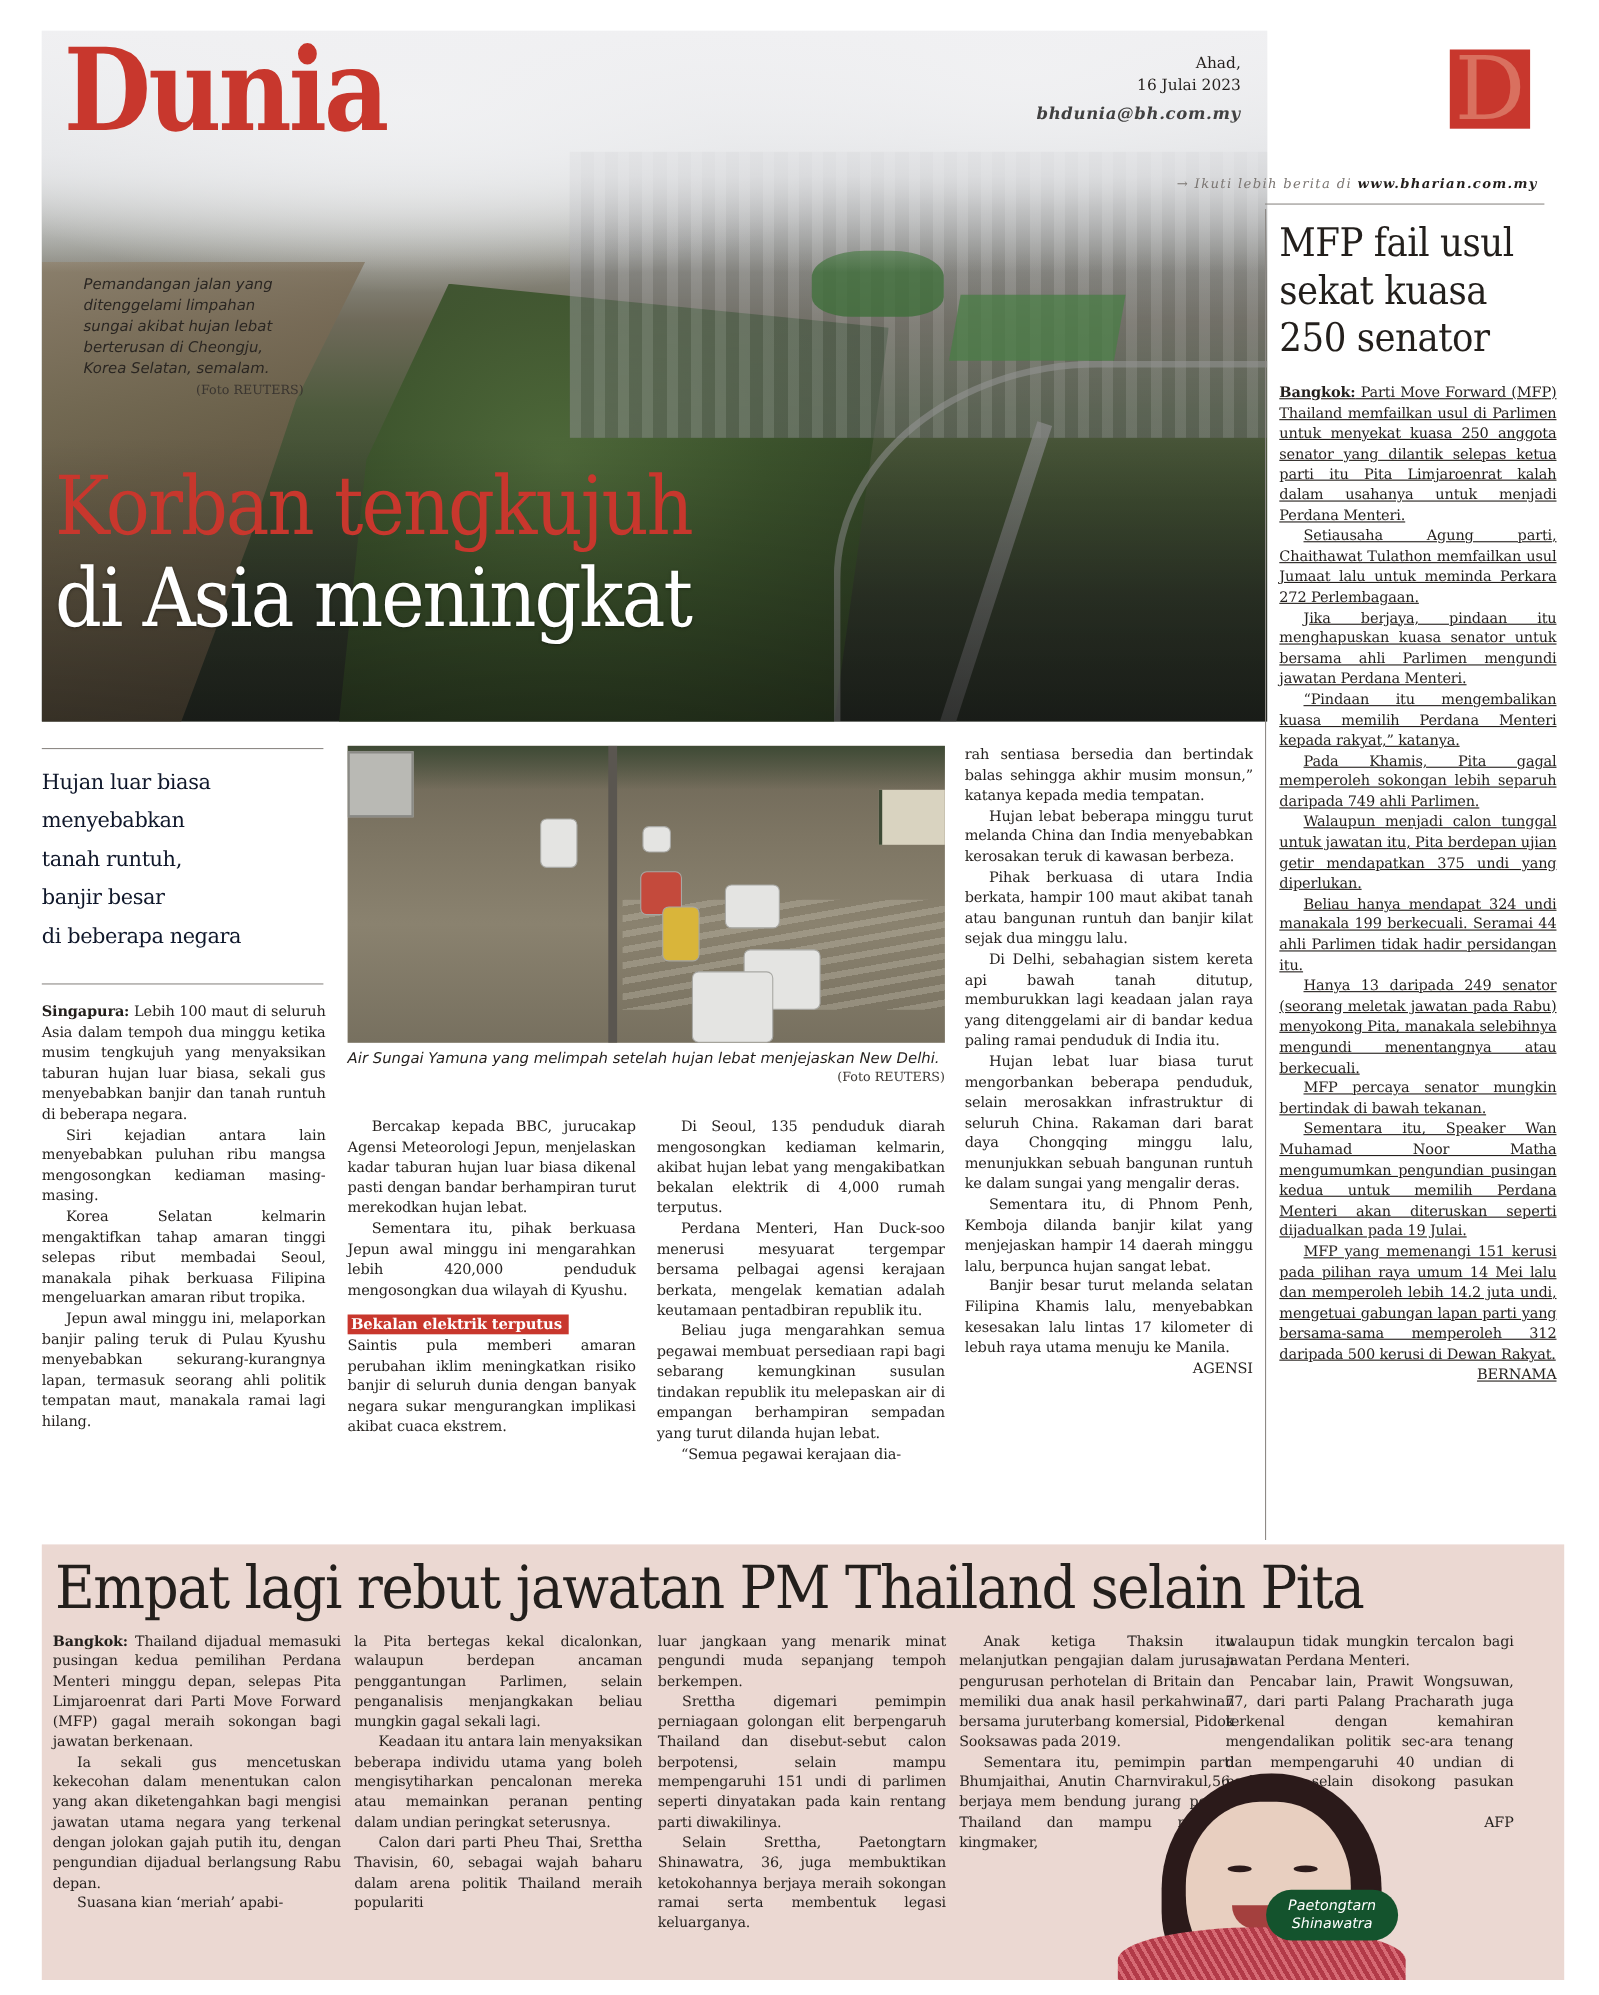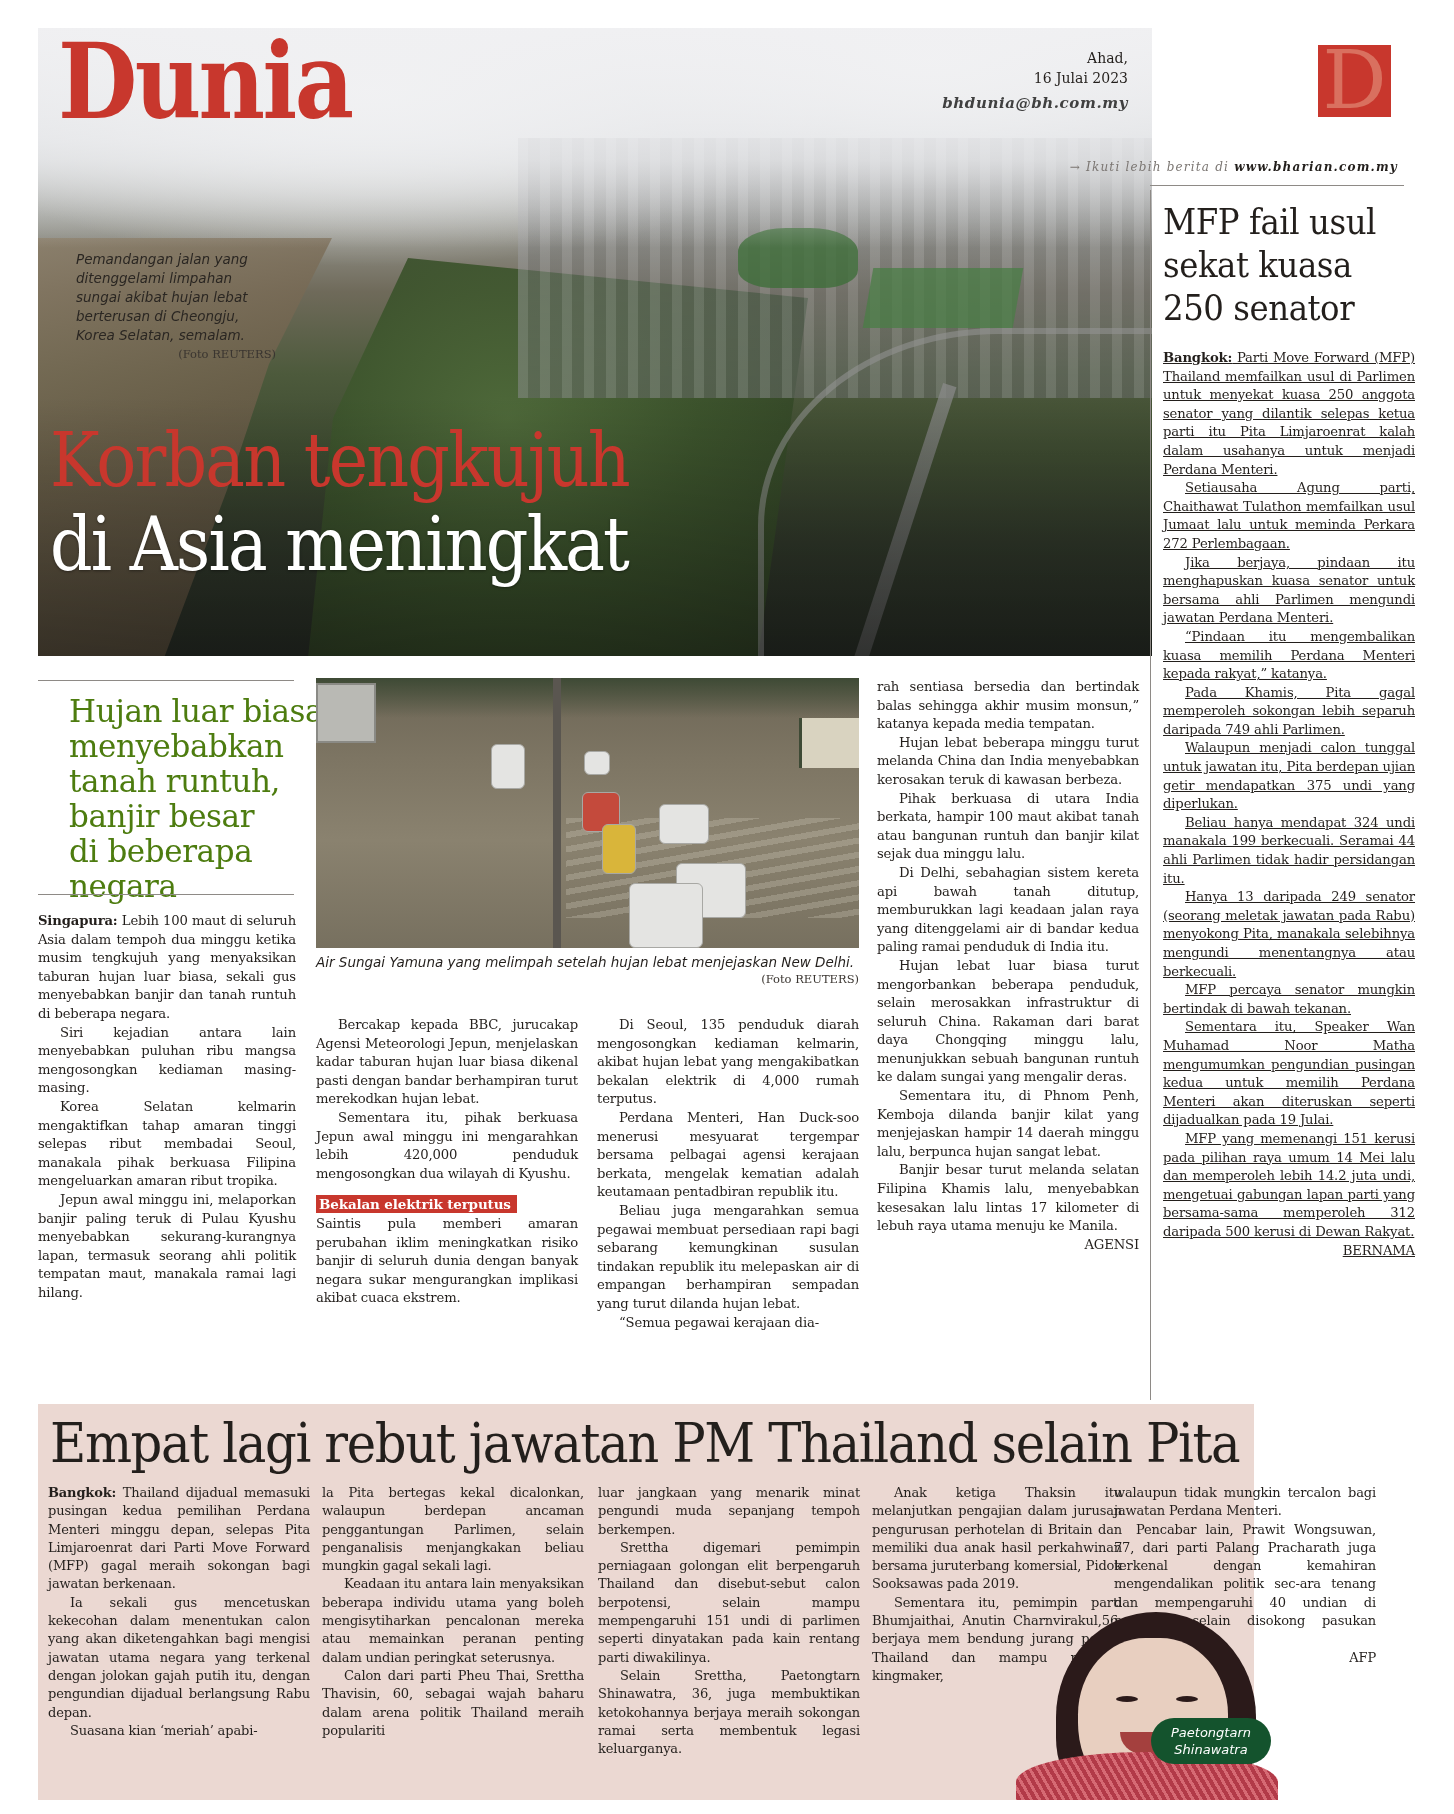--- a/index.html
+++ b/index.html
@@ -126,23 +126,22 @@
   }
   .col p { text-indent: 22px; }
   .col p.first { text-indent: 0; }
   .col p.noind { text-indent: 0; }
   .col p.credit { text-align: right; text-indent: 0; }
   .col b.loc { font-weight: bold; }
 
   .kicker-rule { position: absolute; left: 38px; width: 256px; height: 1px; background: #8e8a86; }
   .kicker {
     position: absolute; left: 38px; top: 694px; width: 270px;
-    font-family: "DejaVu Serif", serif; font-size: 31px; line-height: 35px; color: #4d7c0f;
+    font-family: "DejaVu Serif", serif; font-size: 19px; line-height: 35px; color: #0f172a;
     letter-spacing: -0.4px;
-    margin-left: 31px;
   }
 
   
   .delhi {
     position: absolute; left: 316px; top: 678px; width: 543px; height: 270px;
     overflow: hidden;
     background: linear-gradient(180deg, #6d6656 0%, #7d7563 30%, #8a826f 60%, #77705f 100%);
   }
   .delhi .trees { position: absolute; left: 0; top: 0; width: 100%; height: 40px; background: linear-gradient(180deg, #3e4a35, rgba(62,74,53,0)); }
   .delhi .bus { position: absolute; left: 0; top: 5px; width: 60px; height: 60px; background: #b9b9b4; border: 2px solid #8a8a85; }
@@ -162,21 +161,21 @@
     font-family: "DejaVu Serif", serif; font-size: 11.5px; color: #3a3530;
   }
   .subhead {
     display: inline-block; background: #c8372d; color: #ffffff;
     font-family: "DejaVu Serif", serif; font-weight: bold; font-size: 13.5px;
     padding: 0 6px 0 3px; line-height: 18px; margin: 0 0 1px 0;
   }
 
   
   .bottom {
-    position: absolute; left: 38px; top: 1404px; width: 1216px; height: 396px;
+    position: absolute; left: 38px; top: 1404px; width: 1384px; height: 396px;
     background: #ebd8d2;
   }
   .bottom-title {
     position: absolute; left: 12px; top: 8px;
     font-family: "DejaVu Serif", serif; font-size: 54px; line-height: 64px;
     color: #231f1c; letter-spacing: -1.5px; white-space: nowrap;
     transform: scaleX(0.92); transform-origin: left top;
   }
   .bottom .col { font-size: 13px; line-height: 18.3px; }
   .portrait {

